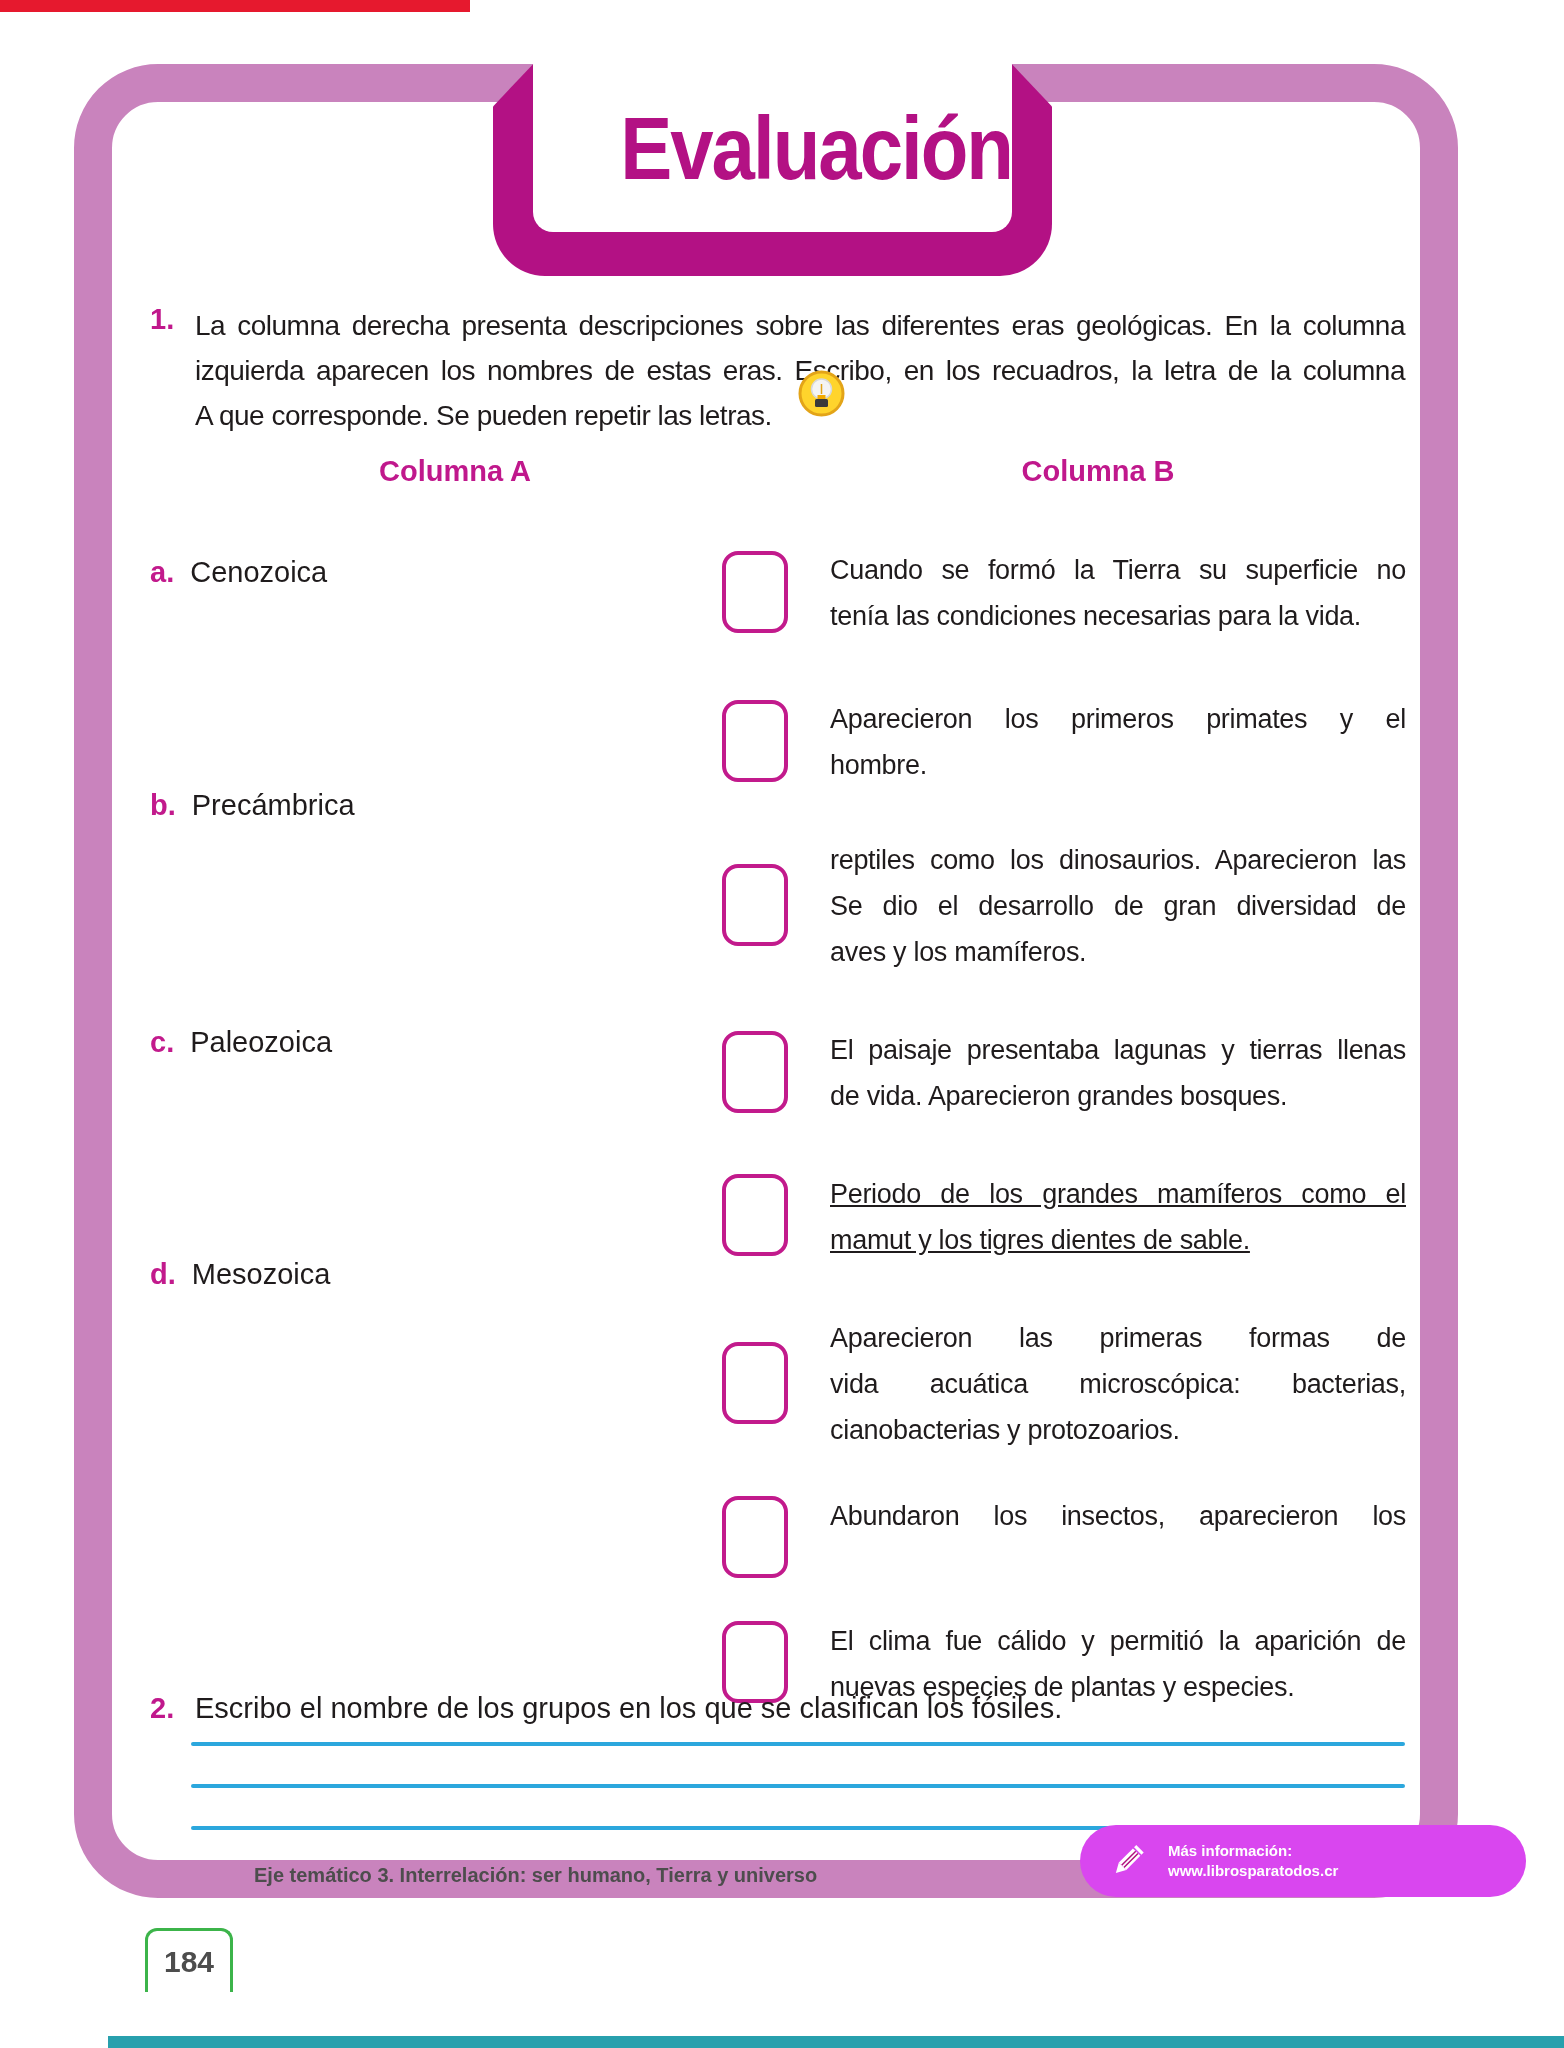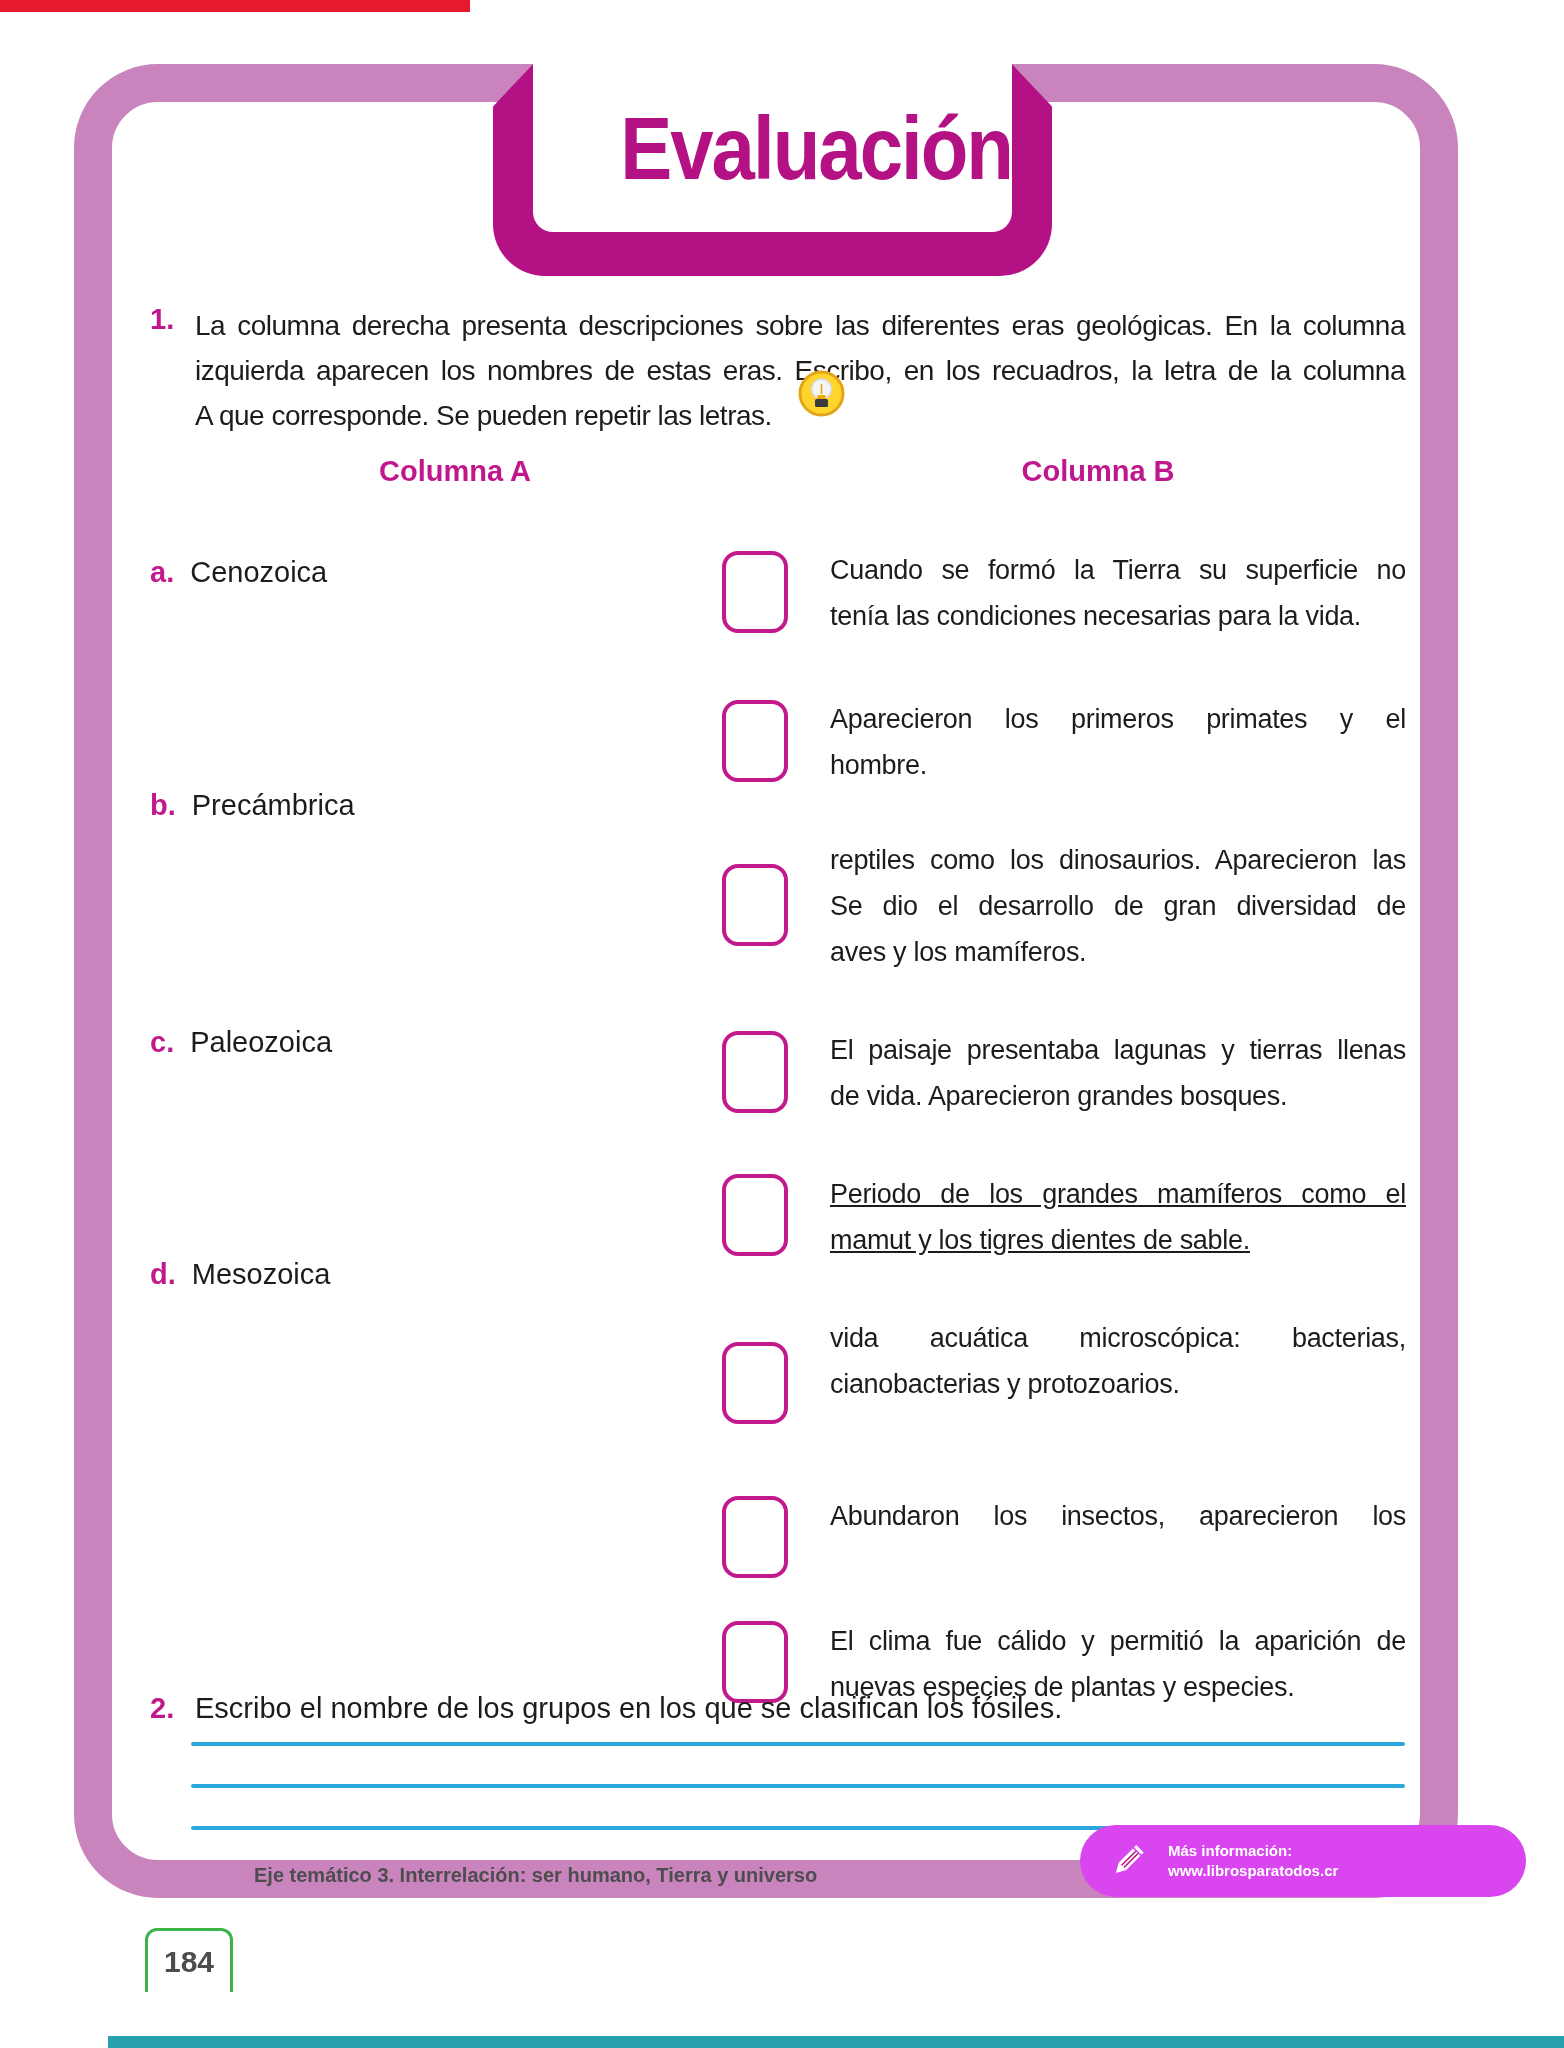--- a/index.html
+++ b/index.html
@@ -132,20 +132,21 @@
   </div>
   <div class="bpara" style="top:1027px;">
     <div class="j">El paisaje presentaba lagunas y tierras llenas</div>
     <div>de vida. Aparecieron grandes bosques.</div>
   </div>
   <div class="bpara" style="top:1171px;text-decoration:underline;">
     <div class="j">Periodo de los grandes mamíferos como el</div>
     <div>mamut y los tigres dientes de sable.</div>
   </div>
   <div class="bpara" style="top:1315px;">
+    <div class="j">Aparecieron las primeras formas de</div>
     <div class="j">vida acuática microscópica: bacterias,</div>
     <div>cianobacterias y protozoarios.</div>
   </div>
   <div class="bpara" style="top:1493px;">
     <div class="j">Abundaron los insectos, aparecieron los</div>
   </div>
   <div class="bpara" style="top:1618px;">
     <div class="j">El clima fue cálido y permitió la aparición de</div>
     <div>nuevas especies de plantas y especies.</div>
   </div>

